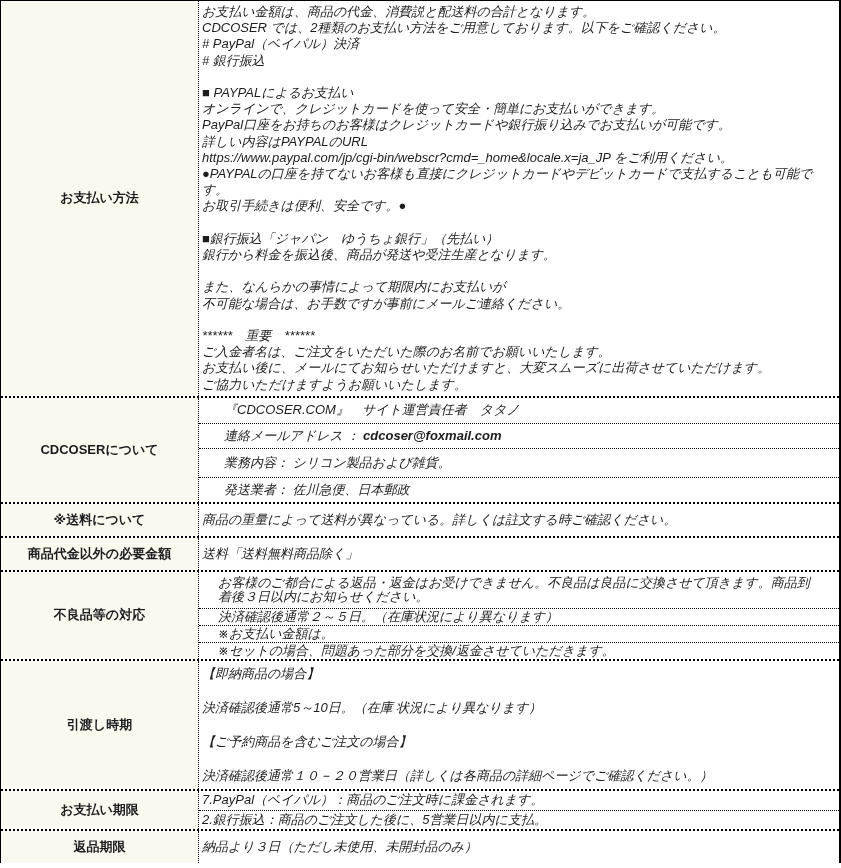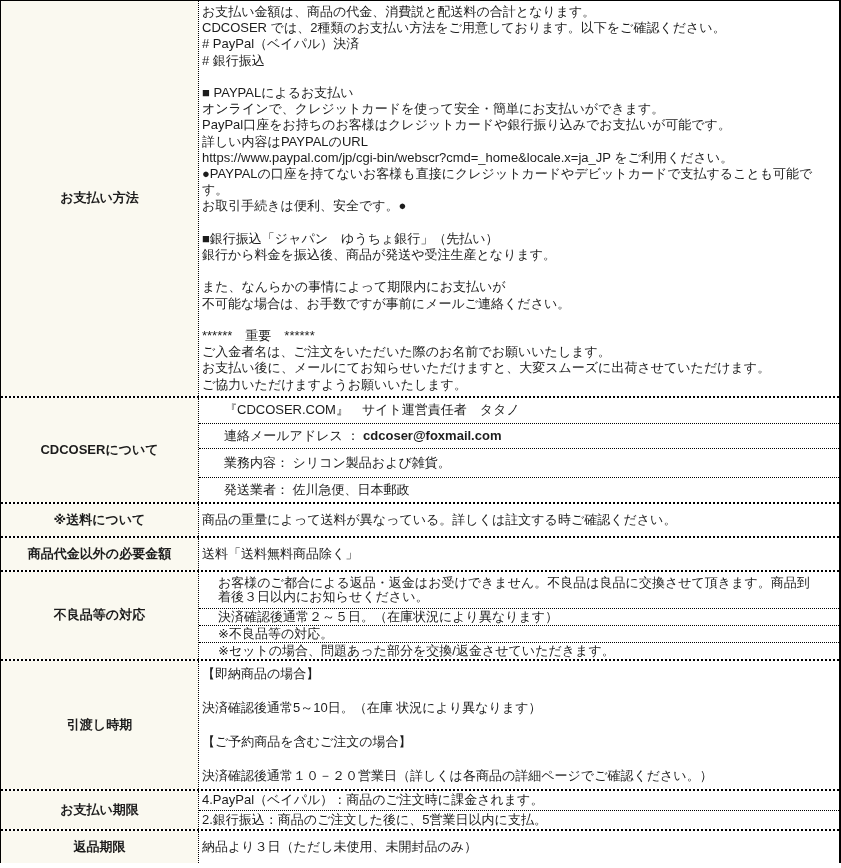--- a/index.html
+++ b/index.html
@@ -41,20 +41,21 @@
     min-width: 0;
   }
   .cell {
     font-size: 13px;
     line-height: 16px;
     padding: 2px 3px;
     white-space: pre-wrap;
     display: flex;
     align-items: center;
     flex: 1 1 auto;
+    font-style: italic;
   }
   .cell + .cell { border-top: 1px dotted #000; }
   .bold { font-weight: bold; }
 
   
   .row-payment-method .cell { align-items: flex-start; line-height: 16.2px; padding: 3px 3px; }
   .row-about-cdcoser .cell { min-height: 25px; padding-left: 25px; }
   .row-about-cdcoser .cell:nth-child(3) { min-height: 29px; }
   .row-extra-fees .cell { min-height: 24px; }
   .row-shipping-note .cell { min-height: 28px; }
@@ -119,40 +120,40 @@
         <div class="label">商品代金以外の必要金額</div>
         <div class="content">
           <div class="cell">送料「送料無料商品除く」</div>
         </div>
       </section>
       <section class="row row-defect-policy">
         <div class="label">不良品等の対応</div>
         <div class="content">
           <div class="cell">お客様のご都合による返品・返金はお受けできません。不良品は良品に交換させて頂きます。商品到着後３日以内にお知らせください。</div>
           <div class="cell">決済確認後通常２～５日。（在庫状況により異なります）</div>
-          <div class="cell">※不良品等の対応。</div>
+          <div class="cell">※お支払い金額は。</div>
           <div class="cell">※セットの場合、問題あった部分を交換/返金させていただきます。</div>
         </div>
       </section>
       <section class="row row-delivery-time">
         <div class="label">引渡し時期</div>
         <div class="content">
           <div class="cell">【即納商品の場合】
 
 決済確認後通常5～10日。（在庫 状況により異なります）
 
 【ご予約商品を含むご注文の場合】
 
 決済確認後通常１０－２０営業日（詳しくは各商品の詳細ページでご確認ください。）</div>
         </div>
       </section>
       <section class="row row-payment-deadline">
         <div class="label">お支払い期限</div>
         <div class="content">
-          <div class="cell">4.PayPal（ベイパル）：商品のご注文時に課金されます。</div>
+          <div class="cell">7.PayPal（ベイパル）：商品のご注文時に課金されます。</div>
           <div class="cell">2.銀行振込：商品のご注文した後に、5営業日以内に支払。</div>
         </div>
       </section>
       <section class="row row-return-period">
         <div class="label">返品期限</div>
         <div class="content">
           <div class="cell">納品より３日（ただし未使用、未開封品のみ）</div>
         </div>
       </section>
     </div>

